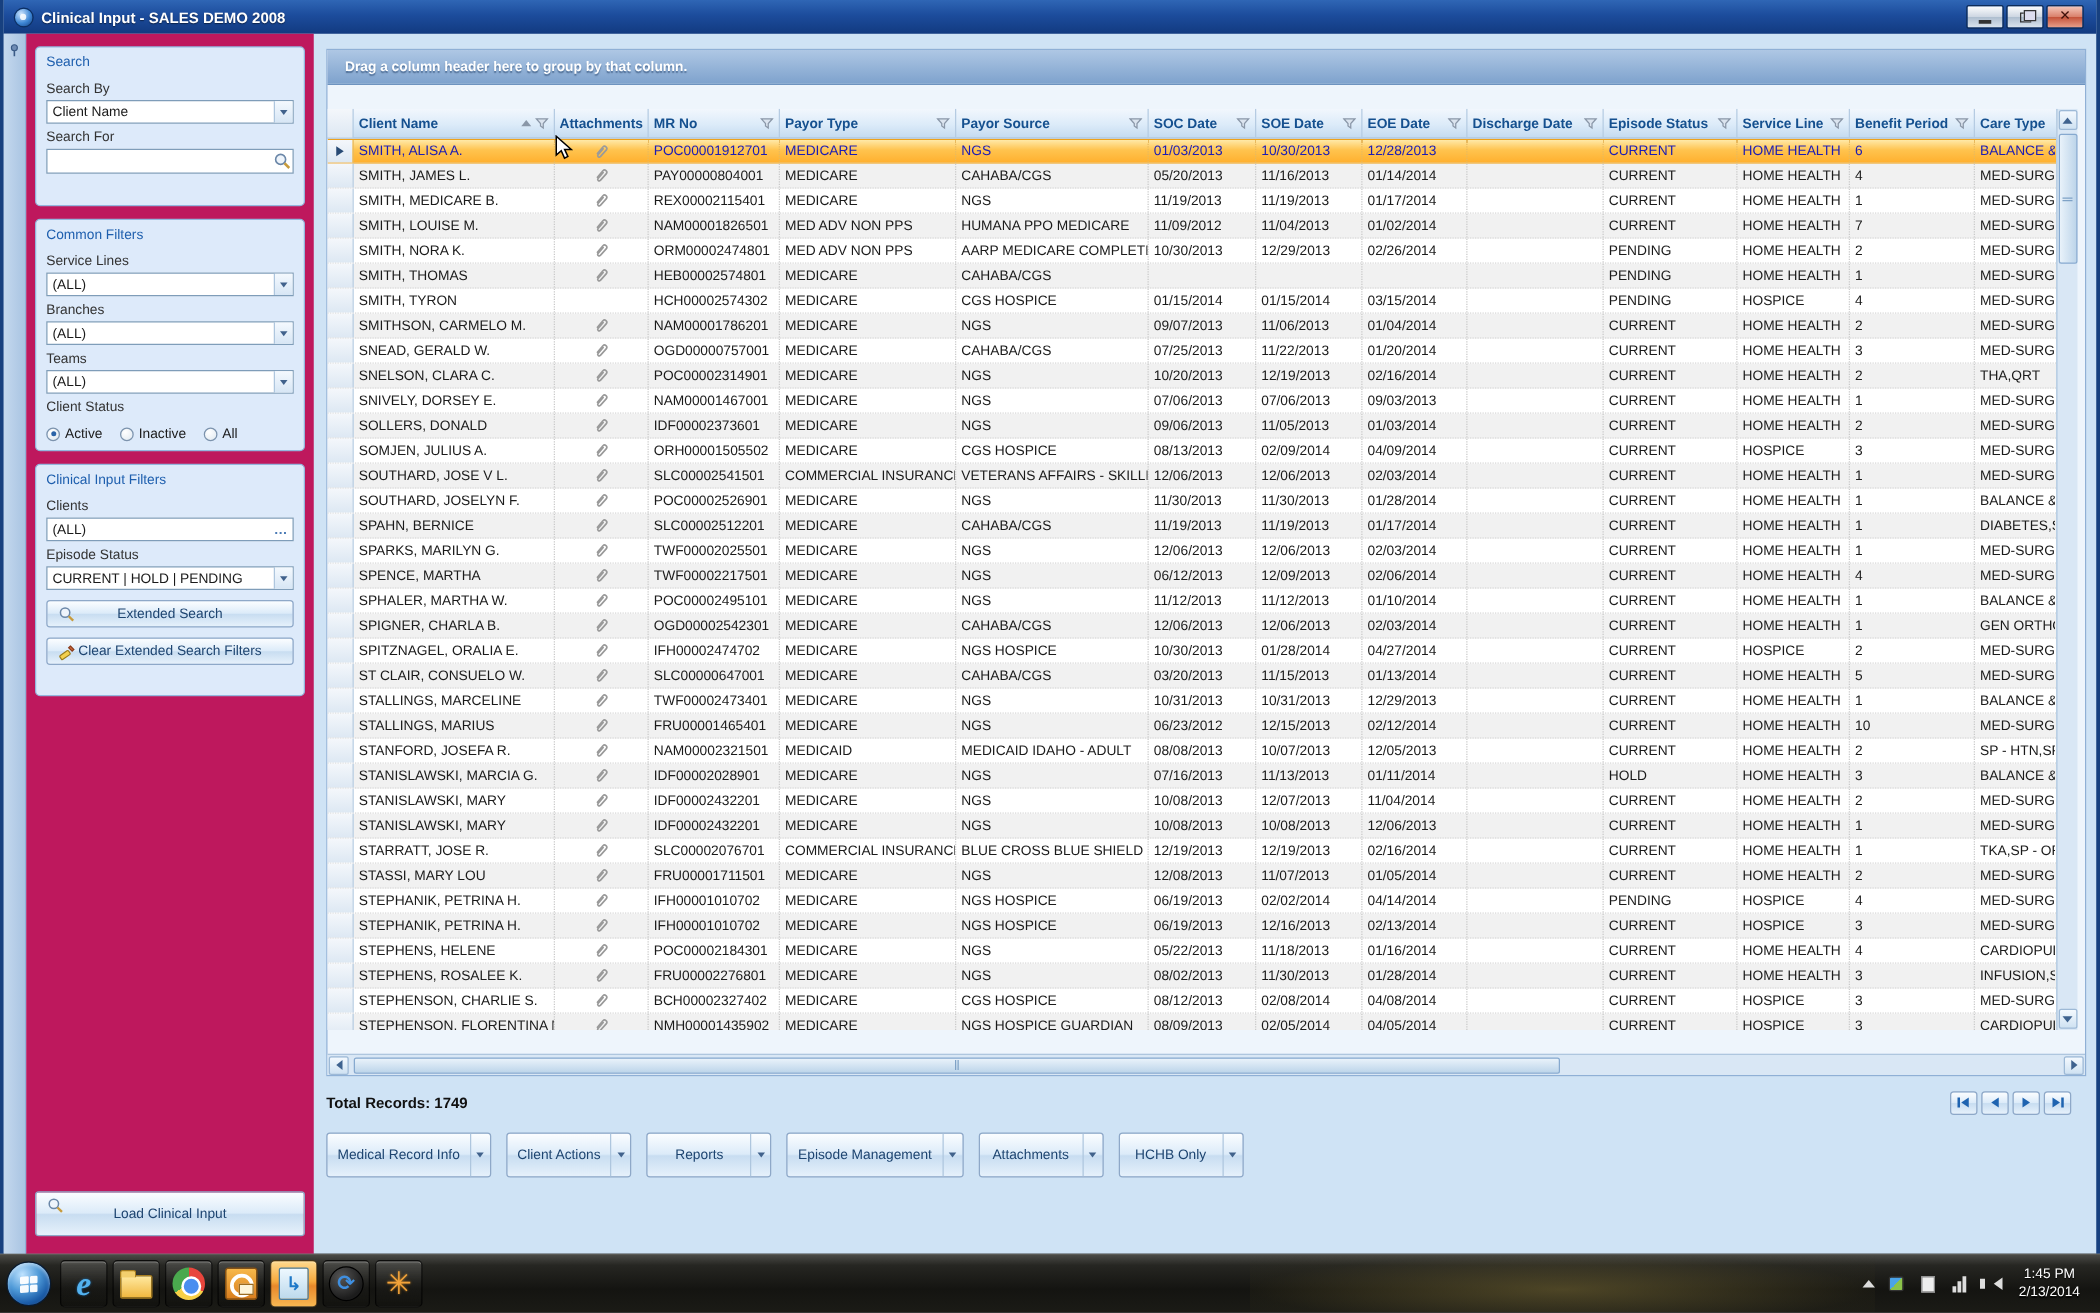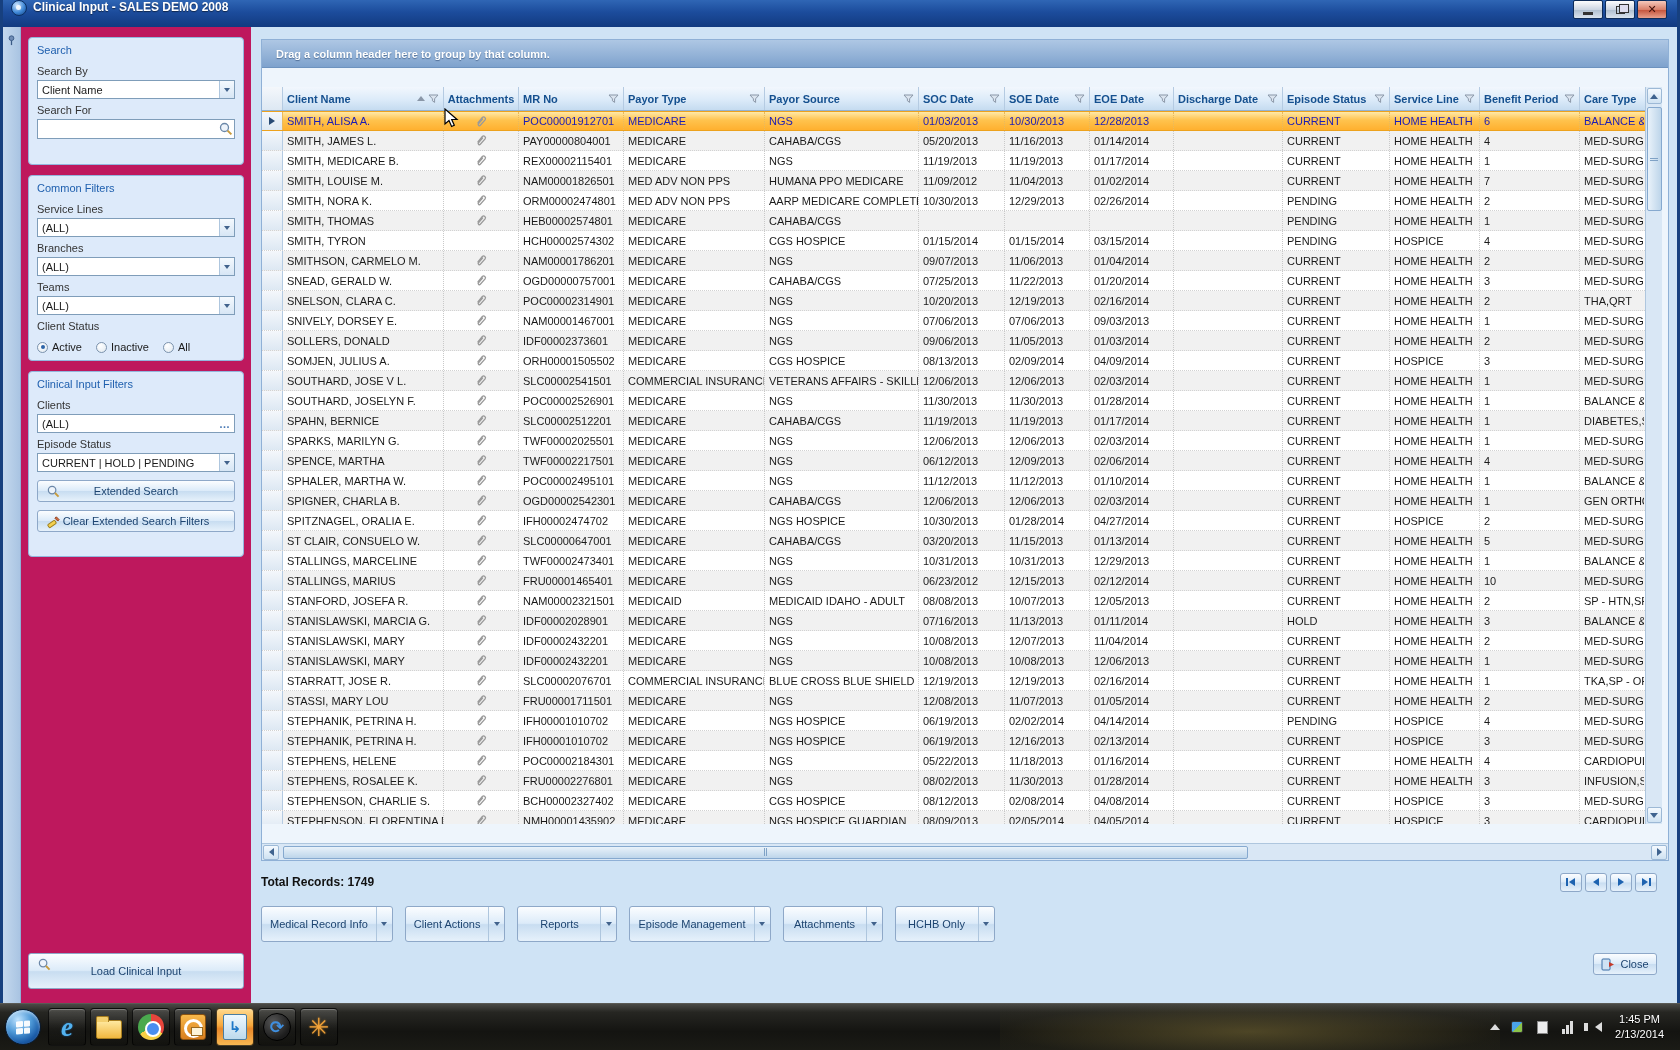--- a/index.html
+++ b/index.html
@@ -4,21 +4,21 @@
 <style>
   html,body{margin:0;padding:0;background:#000;}
   *{box-sizing:border-box;}
   .screen{position:relative;width:1680px;height:1050px;overflow:hidden;
     font-family:"Liberation Sans","DejaVu Sans",sans-serif;font-size:11px;color:#1a1a1a;}
 
   
   .window{position:absolute;left:0;top:0;width:1680px;height:1003px;
     background:#cfe3f5;border-left:3px solid #17407f;border-right:3px solid #17407f;}
   .titlebar{height:27px;background:linear-gradient(180deg,#2f66b5 0%,#1c4c9c 45%,#123a80 100%);
-    display:flex;padding:0 6px;color:#fff;}
+    display:flex;align-items:center;padding:0 6px;color:#fff;}
   .title-icon{width:16px;height:16px;border-radius:50%;
     background:radial-gradient(circle at 35% 30%,#cfe6ff,#3e87d6 55%,#123d7d);
     border:1px solid #0c2f63;margin:0 6px 0 2px;position:relative;}
   .title-icon::after{content:"";position:absolute;left:4px;top:4px;width:5px;height:5px;border-radius:50%;background:#fff;opacity:.85;}
   .title-text{font-size:12px;font-weight:bold;text-shadow:0 1px 1px rgba(0,0,0,.5);}
   .win-btns{margin-left:auto;display:flex;gap:2px;padding-right:4px;}
   .win-btn{width:30px;height:19px;border:1px solid #0e2c58;border-radius:2px;
     background:linear-gradient(180deg,#fdfdfd,#cdd6e2 50%,#aebecf 52%,#dbe4ee);
     display:flex;align-items:center;justify-content:center;color:#222;font-size:11px;line-height:1;}
   .win-btn .minbar{width:10px;height:3px;background:#333;margin-top:8px;}
@@ -1337,29 +1337,20 @@
               </span>
           </div>
             <div class="tb-btn">
             <span class="lbl">HCHB Only</span>
             <span class="dd">
                 <span class="tri-down"></span>
               </span>
           </div>
           </div>
 
-        <div class="footer-row">
-          <div class="close-btn2">
-            <svg width="14" height="13" viewBox="0 0 14 13">
-              <rect x="1" y="1" width="8" height="11" rx="1" fill="#cfe2f4" stroke="#3c6ea5"></rect>
-              <polygon points="8,4 13,6.5 8,9" fill="#c43a2a"></polygon>
-            </svg>
-            <span>Close</span>
-          </div>
-        </div>
       </div>
     </div>
   </div>
 
   <div class="taskbar">
     <div class="start-orb">
       <div class="orb">
         <div class="flag">
             <span></span>
             <span></span>

